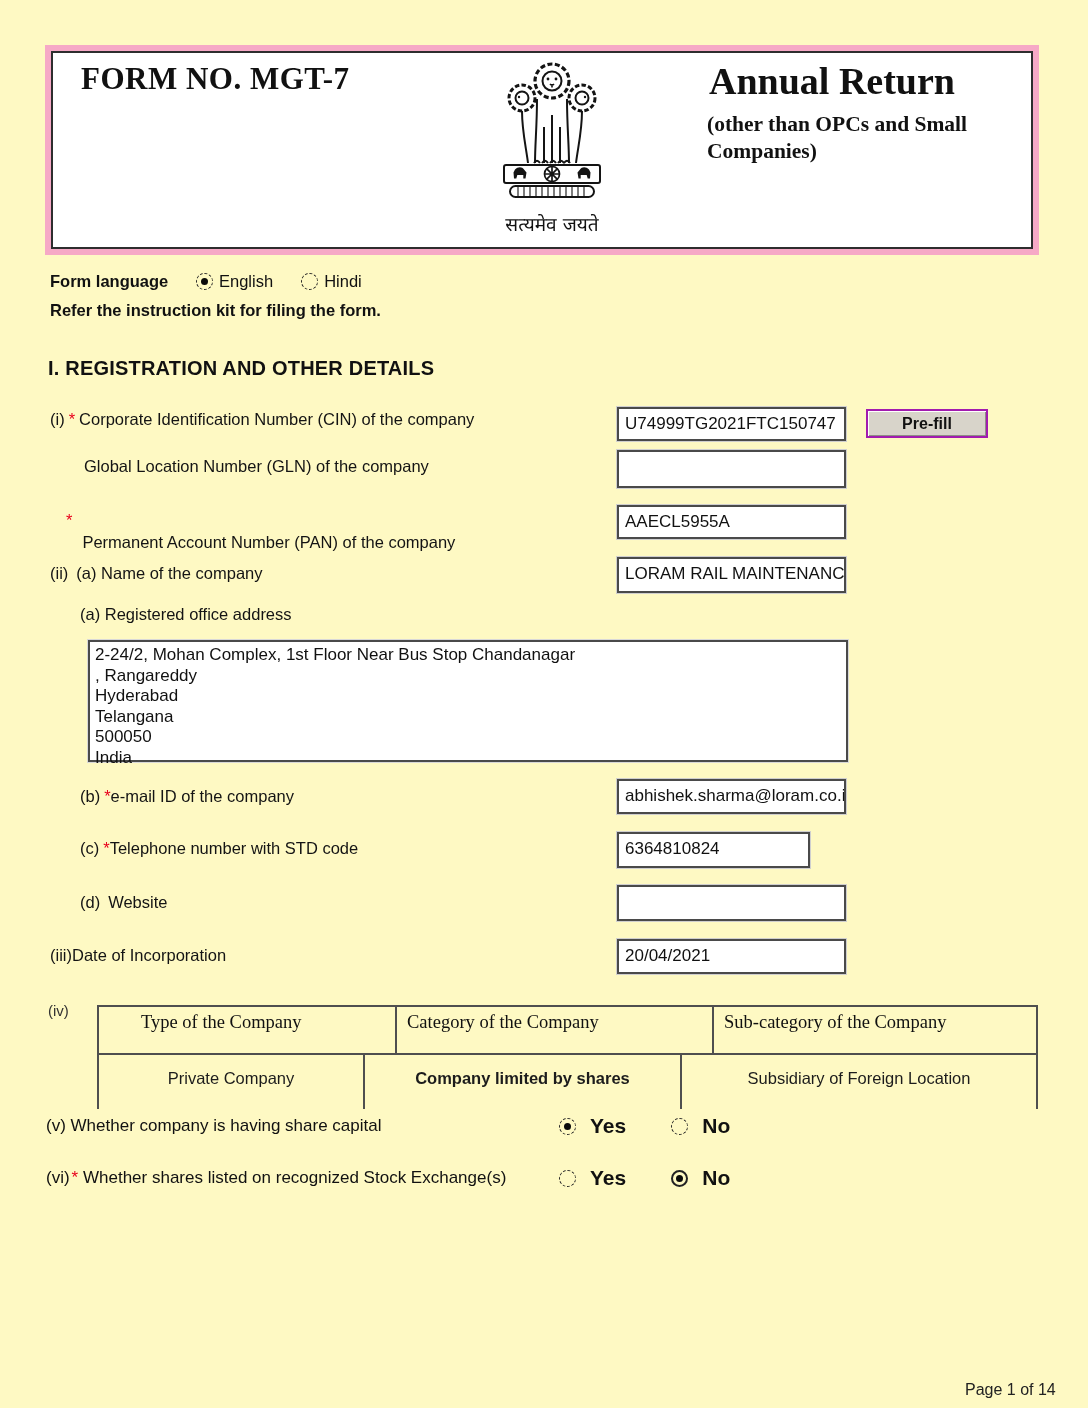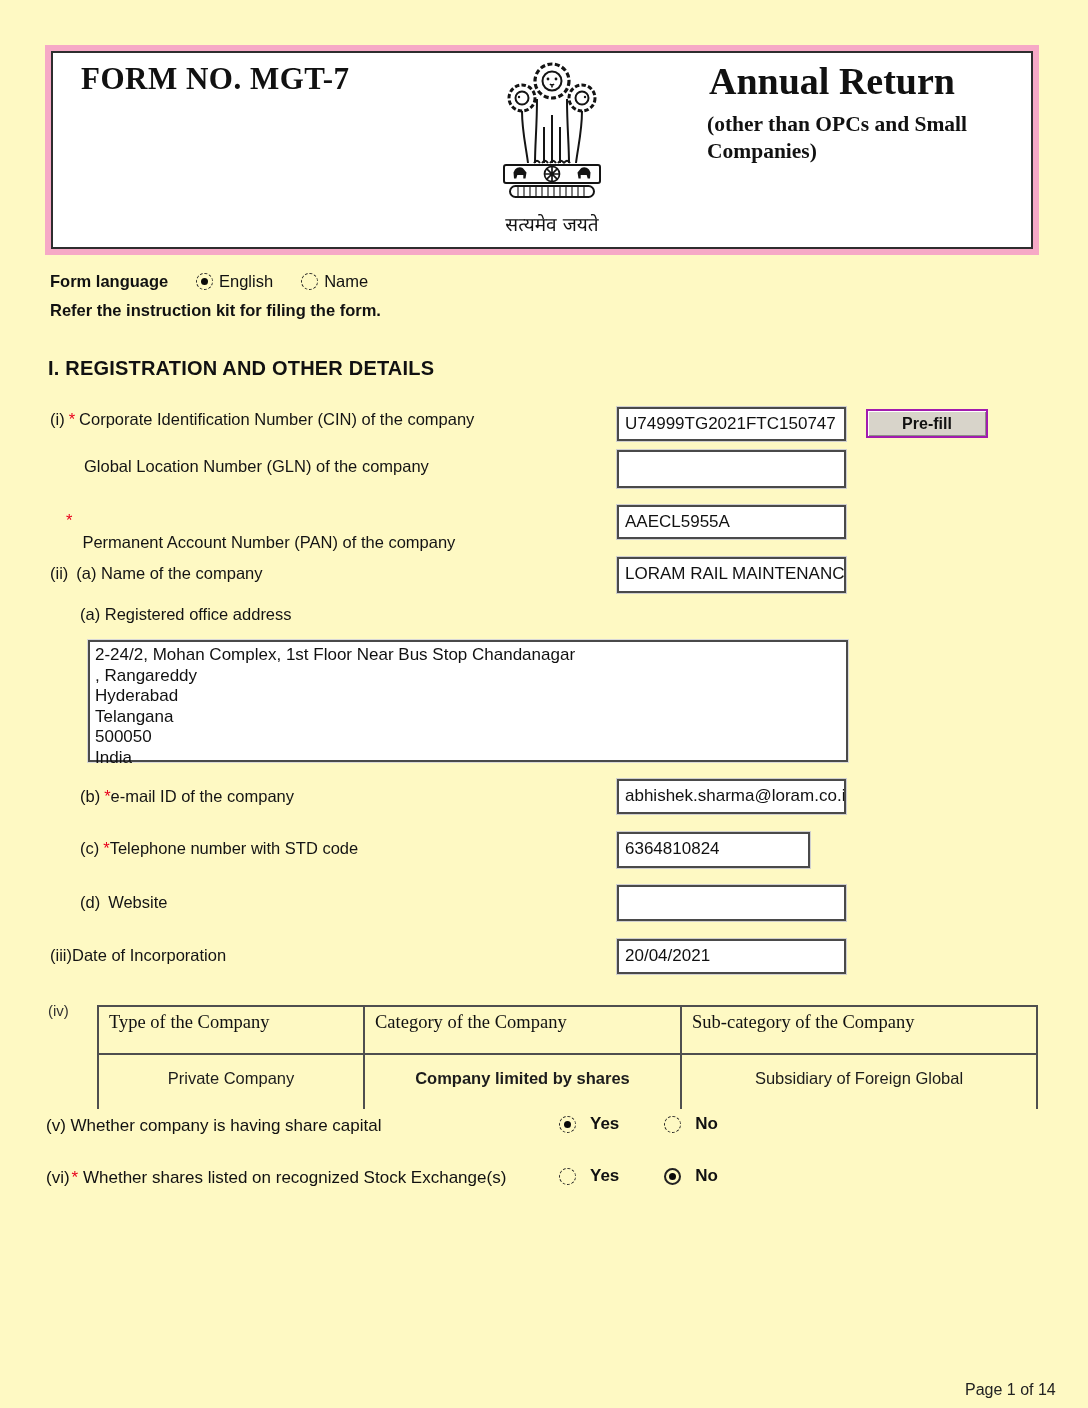--- a/index.html
+++ b/index.html
@@ -50,35 +50,35 @@
   .addr-box { left:88px; top:640px; width:760px; height:122px; border:2px solid #4a4a4a;
               background:#fff; box-shadow:0 0 0 1px #d8d8d8; }
   .addr-text { position:absolute; left:5px; top:3px; width:740px; font-size:17px;
                line-height:20.6px; white-space:pre-line; }
 
   
   .iv-index { left:48px; top:1002px; font-size:15px; color:#333; }
   .company-table { left:97px; top:1005px; width:941px; height:104px;
                    border:2px solid #4f4f4f; border-bottom:none; display:flex; flex-direction:column; }
   .ct-row { display:flex; }
-  .ct-head { height:48px; border-bottom:2px solid #4f4f4f; }
+  .ct-head { height:48px; border-bottom:2px solid #4f4f4f;padding-left:32px; }
   .ct-body { height:54px; }
   .ct-cell { padding:5px 0 0 10px; font-family:"Liberation Serif",serif; font-size:18.5px; }
   .ct-c1 { width:266px; border-right:2px solid #4f4f4f; }
   .ct-c2 { width:317px; border-right:2px solid #4f4f4f; }
   .ct-c3 { flex:1; }
   .ct-val { font-family:"Liberation Sans",sans-serif; font-size:16.5px; text-align:center;
             padding:14px 0 0 0; color:#1c1c1c; }
   .ct-val.bold { font-weight:bold; }
 
   
   .q-row { display:flex; align-items:center; font-size:17px; }
   .q-label { white-space:nowrap; }
   .q-opts { position:absolute; left:513px; top:-2px; display:flex; align-items:center; }
-  .q-opt-label { margin-left:14px; font-weight:bold; font-size:17px; }
+  .q-opt-label { margin-left:14px; font-weight:bold; font-size:21px; }
 
   .footer-page { left:965px; top:1381px; font-size:16px; color:#222; }
 </style>
 </head>
 <body>
 
 <div class="page">
 
   <div class="abs header-box">
     <div class="header-inner">
@@ -126,21 +126,21 @@
   </div>
 
   <div class="abs lang-row">
     <span class="lang-label">Form language</span>
     <span class="radio">
         <span class="dot"></span>
       </span>
     <span class="rlabel">English</span>
     <span style="width:28px"></span>
     <span class="radio"></span>
-    <span class="rlabel">Name</span>
+    <span class="rlabel">Hindi</span>
   </div>
   <div class="abs note-row">Refer the instruction kit for filing the form.</div>
 
   <div class="abs sec-heading">I. REGISTRATION AND OTHER DETAILS</div>
 
   <div class="abs flabel" style="left:50px; top:410px;">
     <span>(i)</span>
     <span class="req">*</span>
     <span>Corporate Identification Number (CIN) of the company</span>
   </div>
@@ -205,21 +205,21 @@
   <div class="abs iv-index">(iv)</div>
   <div class="abs company-table">
     <div class="ct-row ct-head">
       <div class="ct-cell ct-c1">Type of the Company</div>
       <div class="ct-cell ct-c2">Category of the Company</div>
       <div class="ct-cell ct-c3">Sub-category of the Company</div>
     </div>
     <div class="ct-row ct-body">
       <div class="ct-cell ct-c1 ct-val">Private Company</div>
       <div class="ct-cell ct-c2 ct-val bold">Company limited by shares</div>
-      <div class="ct-cell ct-c3 ct-val">Subsidiary of Foreign Global</div>
+      <div class="ct-cell ct-c3 ct-val">Subsidiary of Foreign Location</div>
     </div>
   </div>
 
   <div class="abs q-row" style="left:46px; top:1116px; width:990px;">
     <span class="q-label">
       <span>(v)</span>
       <span>Whether company is having share capital</span>
     </span>
     <span class="q-opts">
       <span class="radio">

